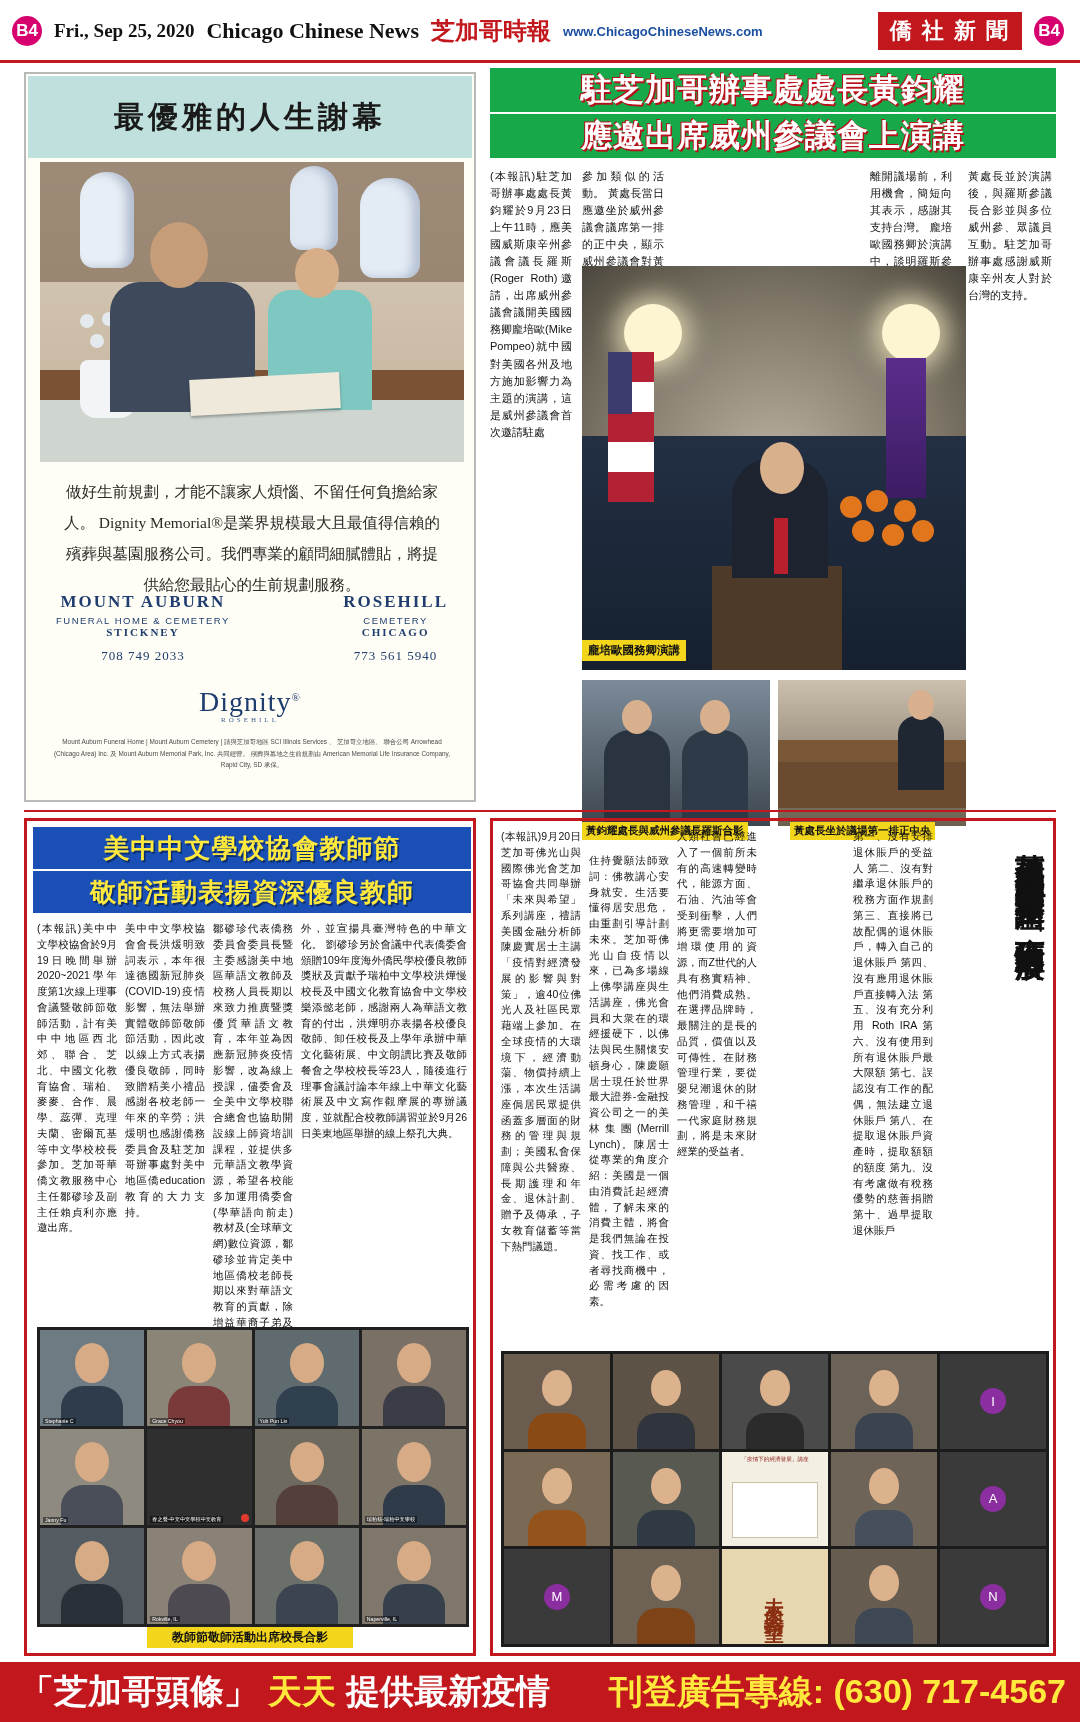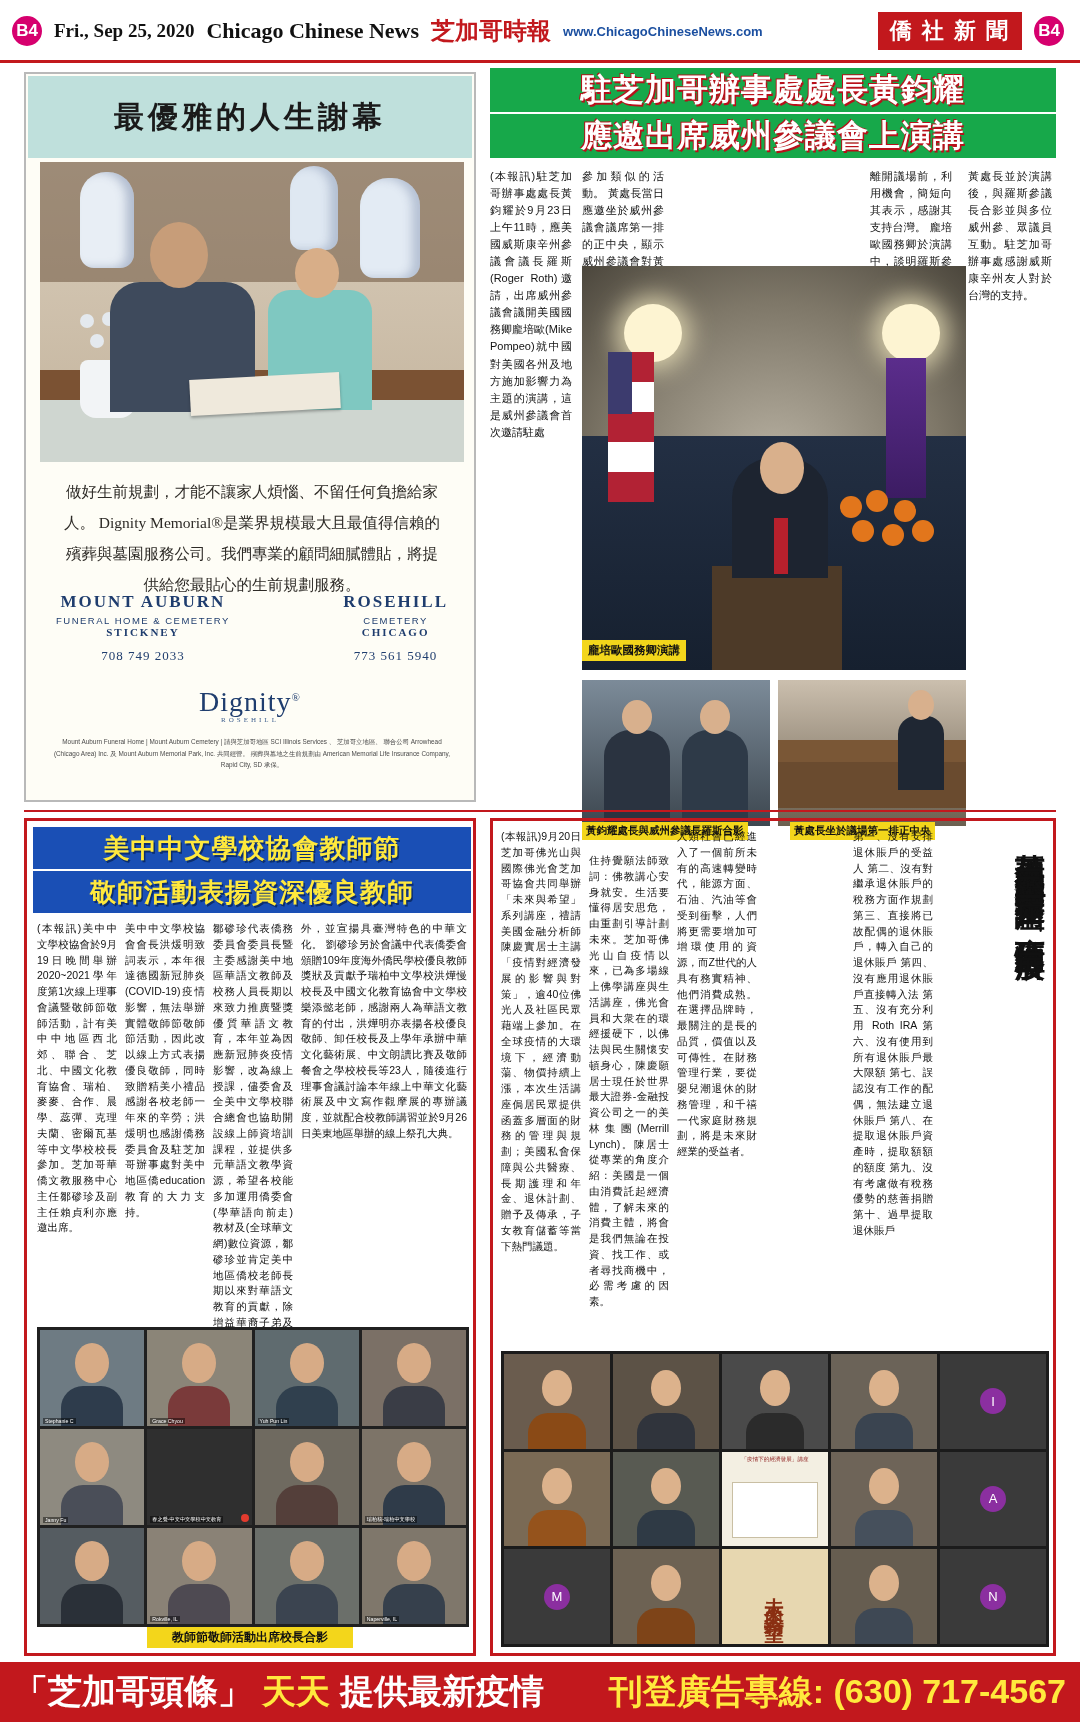--- a/index.html
+++ b/index.html
@@ -232,21 +232,21 @@
   .poster .pbox { position:absolute; left:10px; top:30px; right:10px; bottom:8px; border:1px solid #c9bfa3; background:#fff; }
   .bigword { background:#e7d7b0 !important; }
   .bigword .w { position:absolute; left:50%; top:50%; transform:translate(-50%,-50%); writing-mode:vertical-rl; font-size:20px; font-weight:bold; color:#8a2f12; letter-spacing:6px; }
 
   
   #bottom-banner {
     position:absolute; left:0; top:1662px; width:1080px; height:60px;
     background:#c2181d; display:flex; align-items:center; padding:0 14px; gap:10px;
     overflow:hidden;
   }
-  #bb-1 { color:#fff; font-weight:bold; font-size:34px; white-space:nowrap; }
+  #bb-1 { color:#fff; font-weight:bold; font-size:34px; white-space:nowrap;margin-left:6px; }
   #bb-2 { color:#ffe93d; font-weight:bold; font-size:34px; white-space:nowrap; }
   #bb-3 { color:#fff; font-weight:bold; font-size:34px; white-space:nowrap; }
   #bb-4 { color:#ffe93d; font-weight:bold; font-size:34px; white-space:nowrap; margin-left:auto; }
 </style>
 </head>
 <body>
 
 <div class="page">
 
   <div class="masthead">

